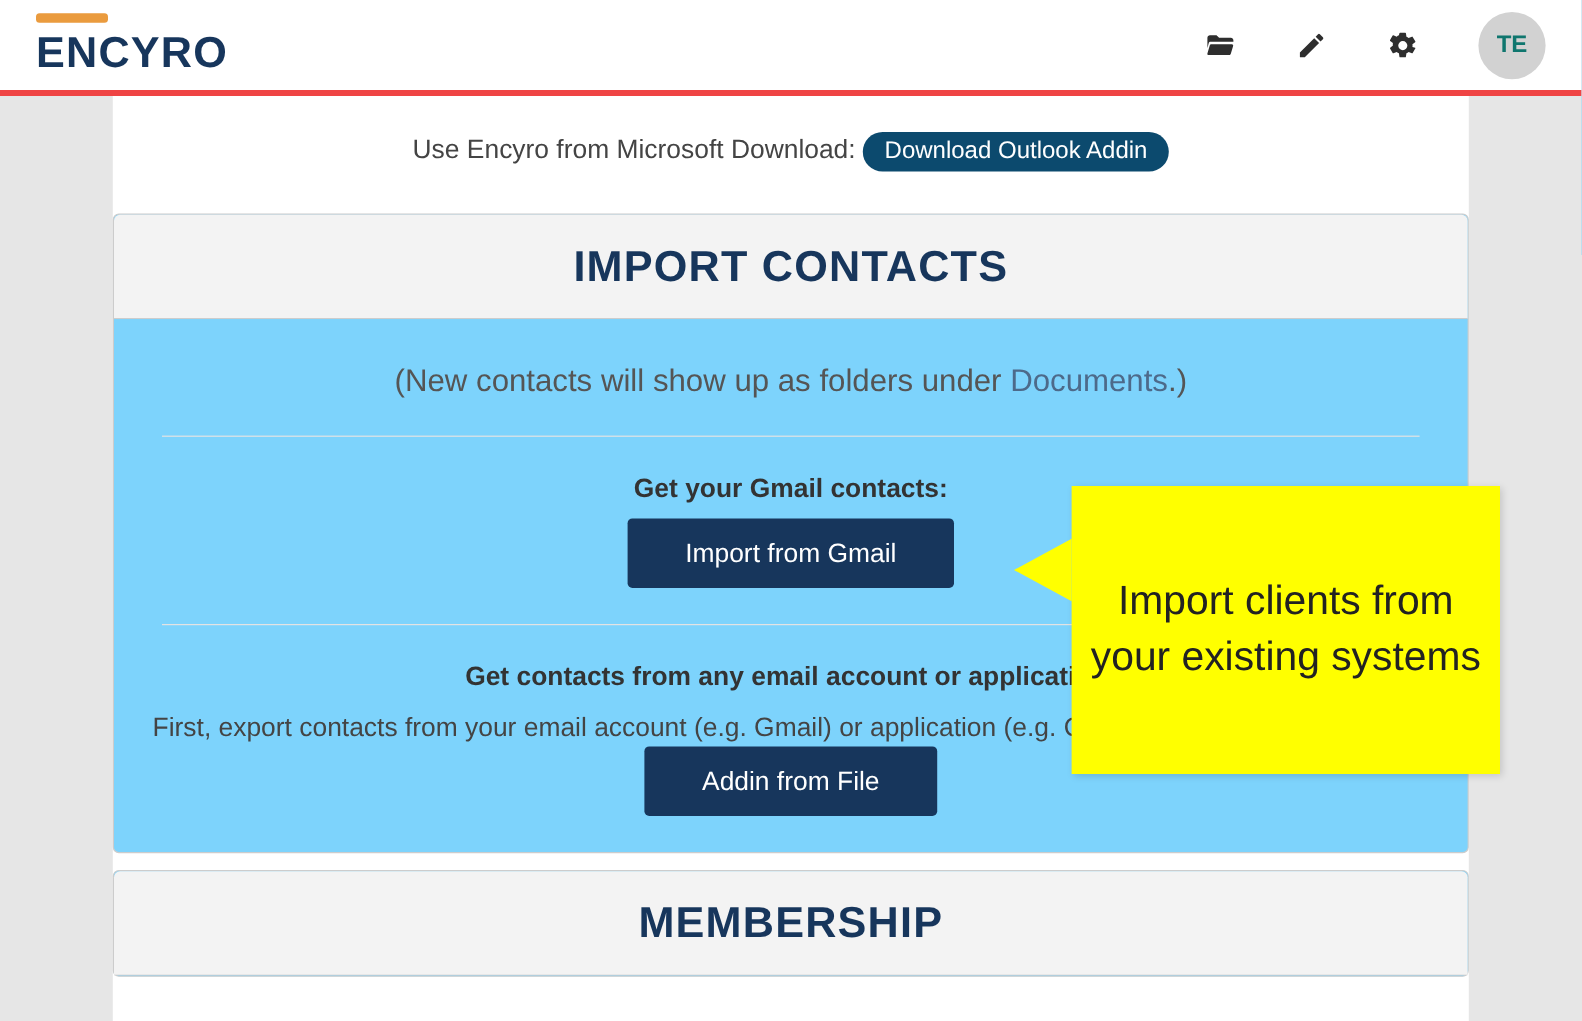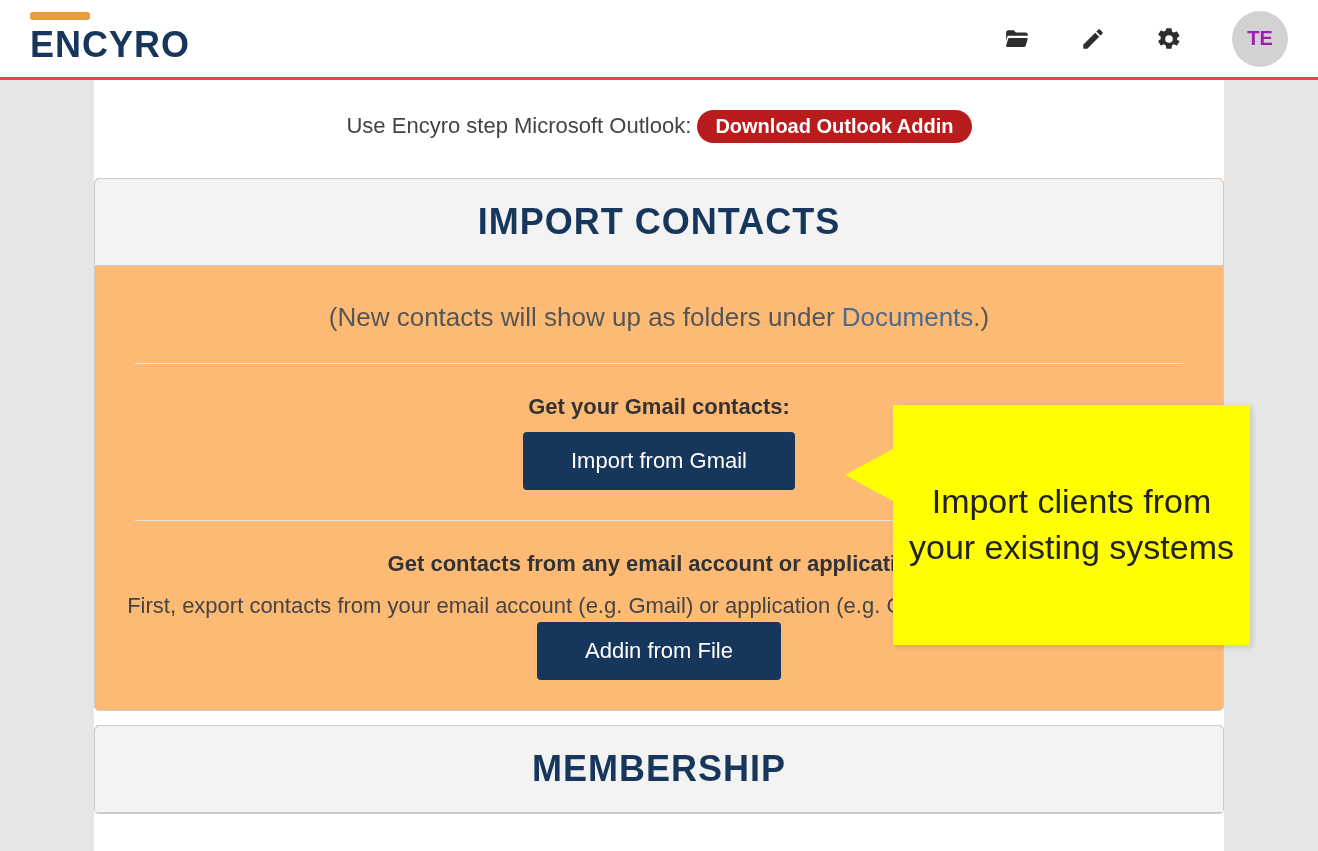--- a/index.html
+++ b/index.html
@@ -11,21 +11,21 @@
     overflow: hidden;
     position: relative;
   }
   .topbar {
     background: #fff;
     height: 80px;
     display: flex;
     align-items: center;
     justify-content: space-between;
     padding: 0 30px;
-    border-bottom: 3px solid #ef4444;
+    border-bottom: 5px solid #ef4444;
     gap: 45px;
   }
   .logo {
     font-family: Arial, sans-serif;
     font-weight: 900;
     font-size: 36px;
     letter-spacing: 1px;
     color: #17365c;
     position: relative;
     display: flex;
@@ -48,21 +48,21 @@
     width: 26px;
     height: 26px;
     color: #2e2e2e;
     cursor: pointer;
   }
   .avatar {
     width: 56px;
     height: 56px;
     border-radius: 50%;
     background: #d2d2d2;
-    color: #a21caf;
+    color: #0f766e;
     font-weight: bold;
     font-size: 20px;
     display: flex;
     align-items: center;
     justify-content: center;
     cursor: pointer;
   }
   .page {
     width: 1130px;
     margin: 0 auto;
@@ -71,33 +71,33 @@
     padding: 30px 0 0 0;
   }
   .outlook-line {
     text-align: center;
     font-size: 22px;
     color: #444;
     margin-bottom: 35px;
   }
   .pill-btn {
     display: inline-block;
-    background: #b91c1c;
+    background: #0c4a6e;
     color: #fff;
-    font-weight: bold;
+    font-weight: normal;
     padding: 5px 18px;
     border-radius: 20px;
     font-size: 20px;
     cursor: pointer;
   }
   .panel {
     border: 1px solid #ccc;
     border-radius: 5px;
     margin: 0 0 14px 0;
-    background: #fdba74;
+    background: #7dd3fc;
   }
   .panel-header {
     background: #f3f3f3;
     border-bottom: 1px solid #ccc;
     text-align: center;
     padding: 22px 10px;
     border-radius: 5px 5px 0 0;
   }
   .panel-header h2 {
     color: #17365c;
@@ -218,21 +218,21 @@
     </span>
     <div class="avatar">
       <span>TE</span>
     </div>
   </div>
 </div>
 
 <div class="page">
 
   <div class="outlook-line">
-    <span>Use Encyro step Microsoft Outlook: </span>
+    <span>Use Encyro from Microsoft Download: </span>
     <span class="pill-btn">Download Outlook Addin</span>
   </div>
 
   <div class="panel">
     <div class="panel-header">
       <h2>IMPORT CONTACTS</h2>
     </div>
     <div class="panel-body">
       <div class="sub">
         <span>(New contacts will show up as folders under </span><a href="#">Documents</a><span>.)</span>

